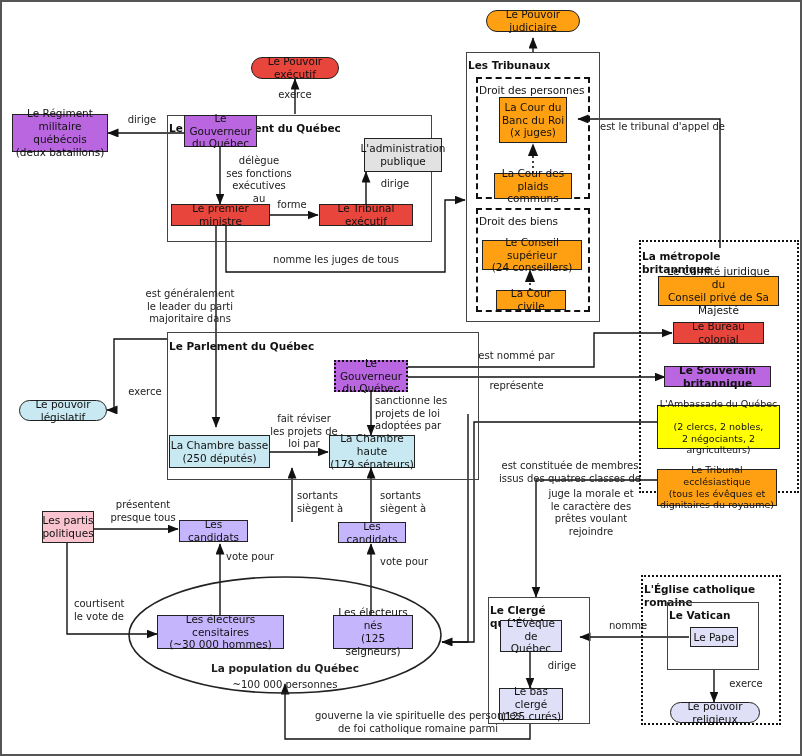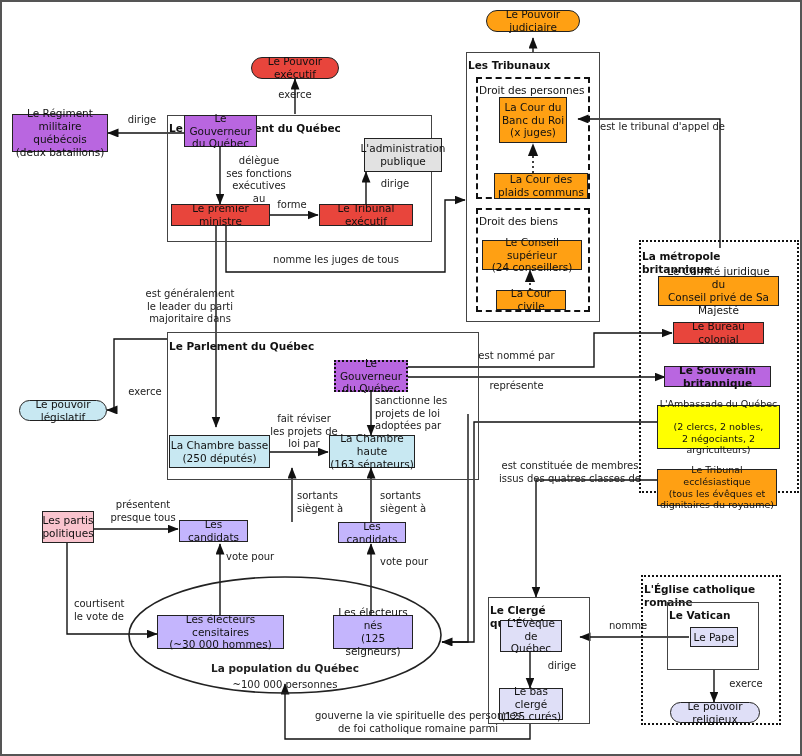--- a/index.html
+++ b/index.html
@@ -192,21 +192,21 @@
   <div class="node c-red" style="left:317px;top:202px;width:94px;height:22px;">
     <span>Le Tribunal exécutif</span>
   </div>
 
   <div class="node c-orange" style="left:497px;top:95px;width:68px;height:46px;white-space:pre-line;">
     <span>La Cour du
 Banc du Roi
 (x juges)</span>
   </div>
 
-  <div class="node c-orange" style="left:492px;top:171px;width:94px;height:26px;white-space:pre-line;">
+  <div class="node c-orange" style="left:492px;top:171px;width:78px;height:26px;white-space:pre-line;">
     <span>La Cour des
 plaids communs</span>
   </div>
 
   <div class="node c-orange" style="left:480px;top:238px;width:100px;height:30px;white-space:pre-line;">
     <span>Le Conseil supérieur
 (24 conseillers)</span>
   </div>
 
   <div class="node c-orange" style="left:494px;top:288px;width:70px;height:20px;">
@@ -244,21 +244,21 @@
 du Québec</span>
   </div>
 
   <div class="node c-blue" style="left:167px;top:433px;width:101px;height:33px;white-space:pre-line;">
     <span>La Chambre basse
 (250 députés)</span>
   </div>
 
   <div class="node c-blue" style="left:327px;top:433px;width:86px;height:33px;white-space:pre-line;">
     <span>La Chambre haute
-(163 sénateurs)</span>
+(179 sénateurs)</span>
   </div>
 
   <div class="node c-green" style="left:177px;top:518px;width:69px;height:22px;">
     <span>Les candidats</span>
   </div>
 
   <div class="node c-green" style="left:336px;top:520px;width:68px;height:21px;">
     <span>Les candidats</span>
   </div>
 
@@ -325,20 +325,24 @@
 projets de loi
 adoptées par</div>
 
   <div class="lbl" style="left:437px;top:348px;width:155px;">est nommé par</div>
 
   <div class="lbl" style="left:437px;top:378px;width:155px;">représente</div>
 
   <div class="lbl" style="left:479px;top:458px;width:178px;white-space:pre-line;">est constituée de membres
 issus des quatres classes de</div>
 
+  <div class="lbl" style="left:539px;top:486px;width:100px;white-space:pre-line;">juge la morale et
+le caractère des
+prêtes voulant
+rejoindre</div>
 
   <div class="lbl" style="left:295px;top:488px;width:76px;white-space:pre-line;text-align:left;">sortants
 siègent à</div>
 
   <div class="lbl" style="left:378px;top:488px;width:76px;white-space:pre-line;text-align:left;">sortants
 siègent à</div>
 
   <div class="lbl" style="left:100px;top:497px;width:82px;white-space:pre-line;">présentent
 presque tous</div>
 

